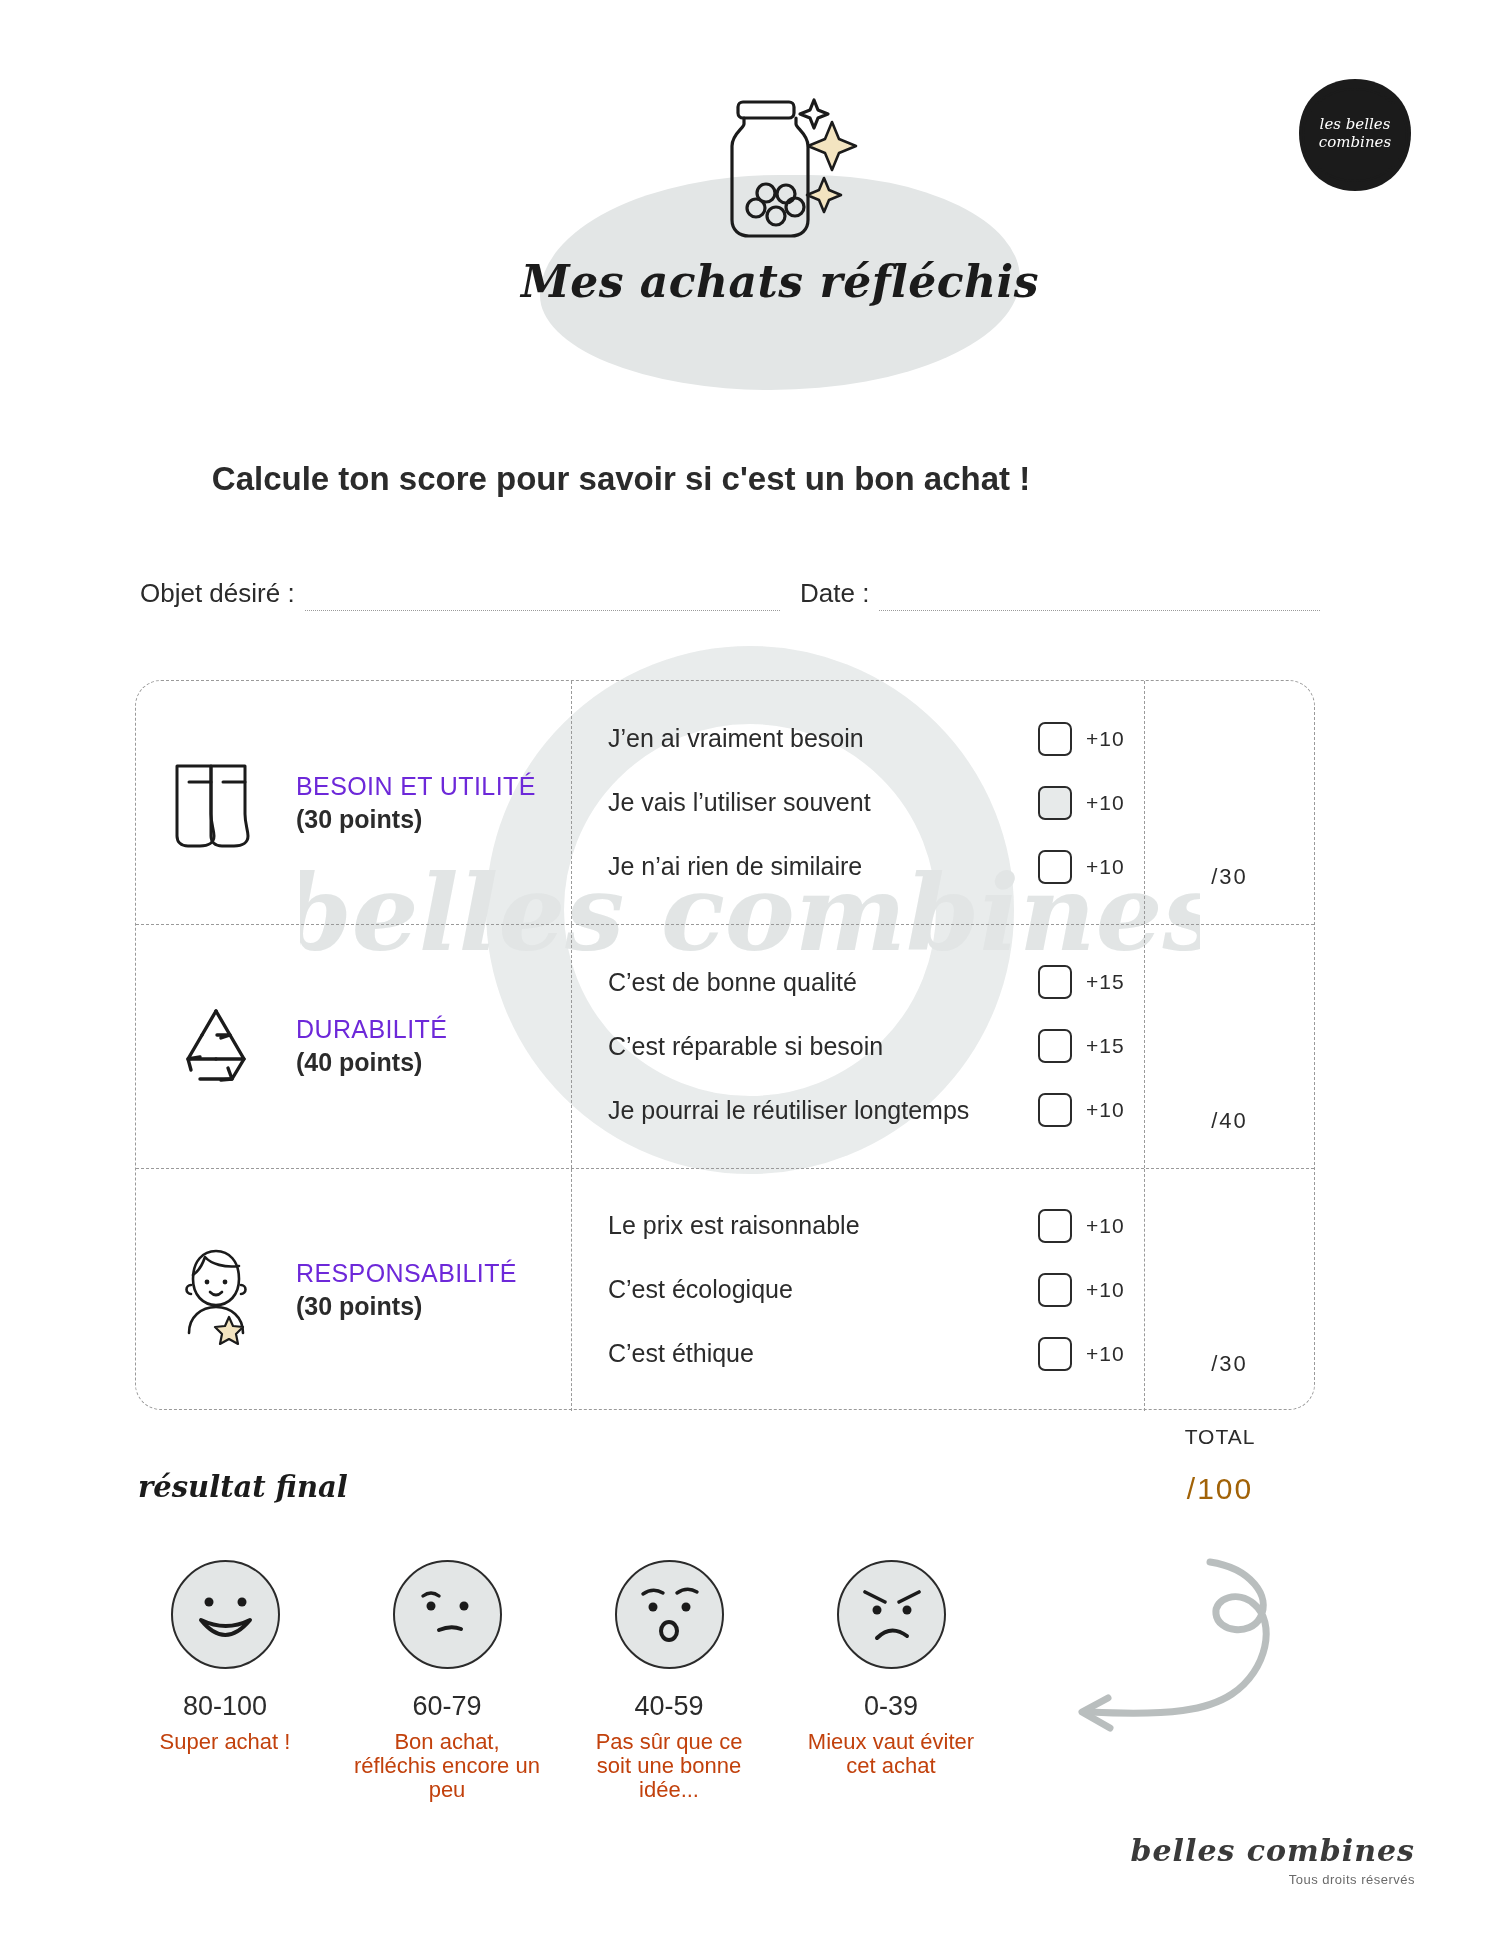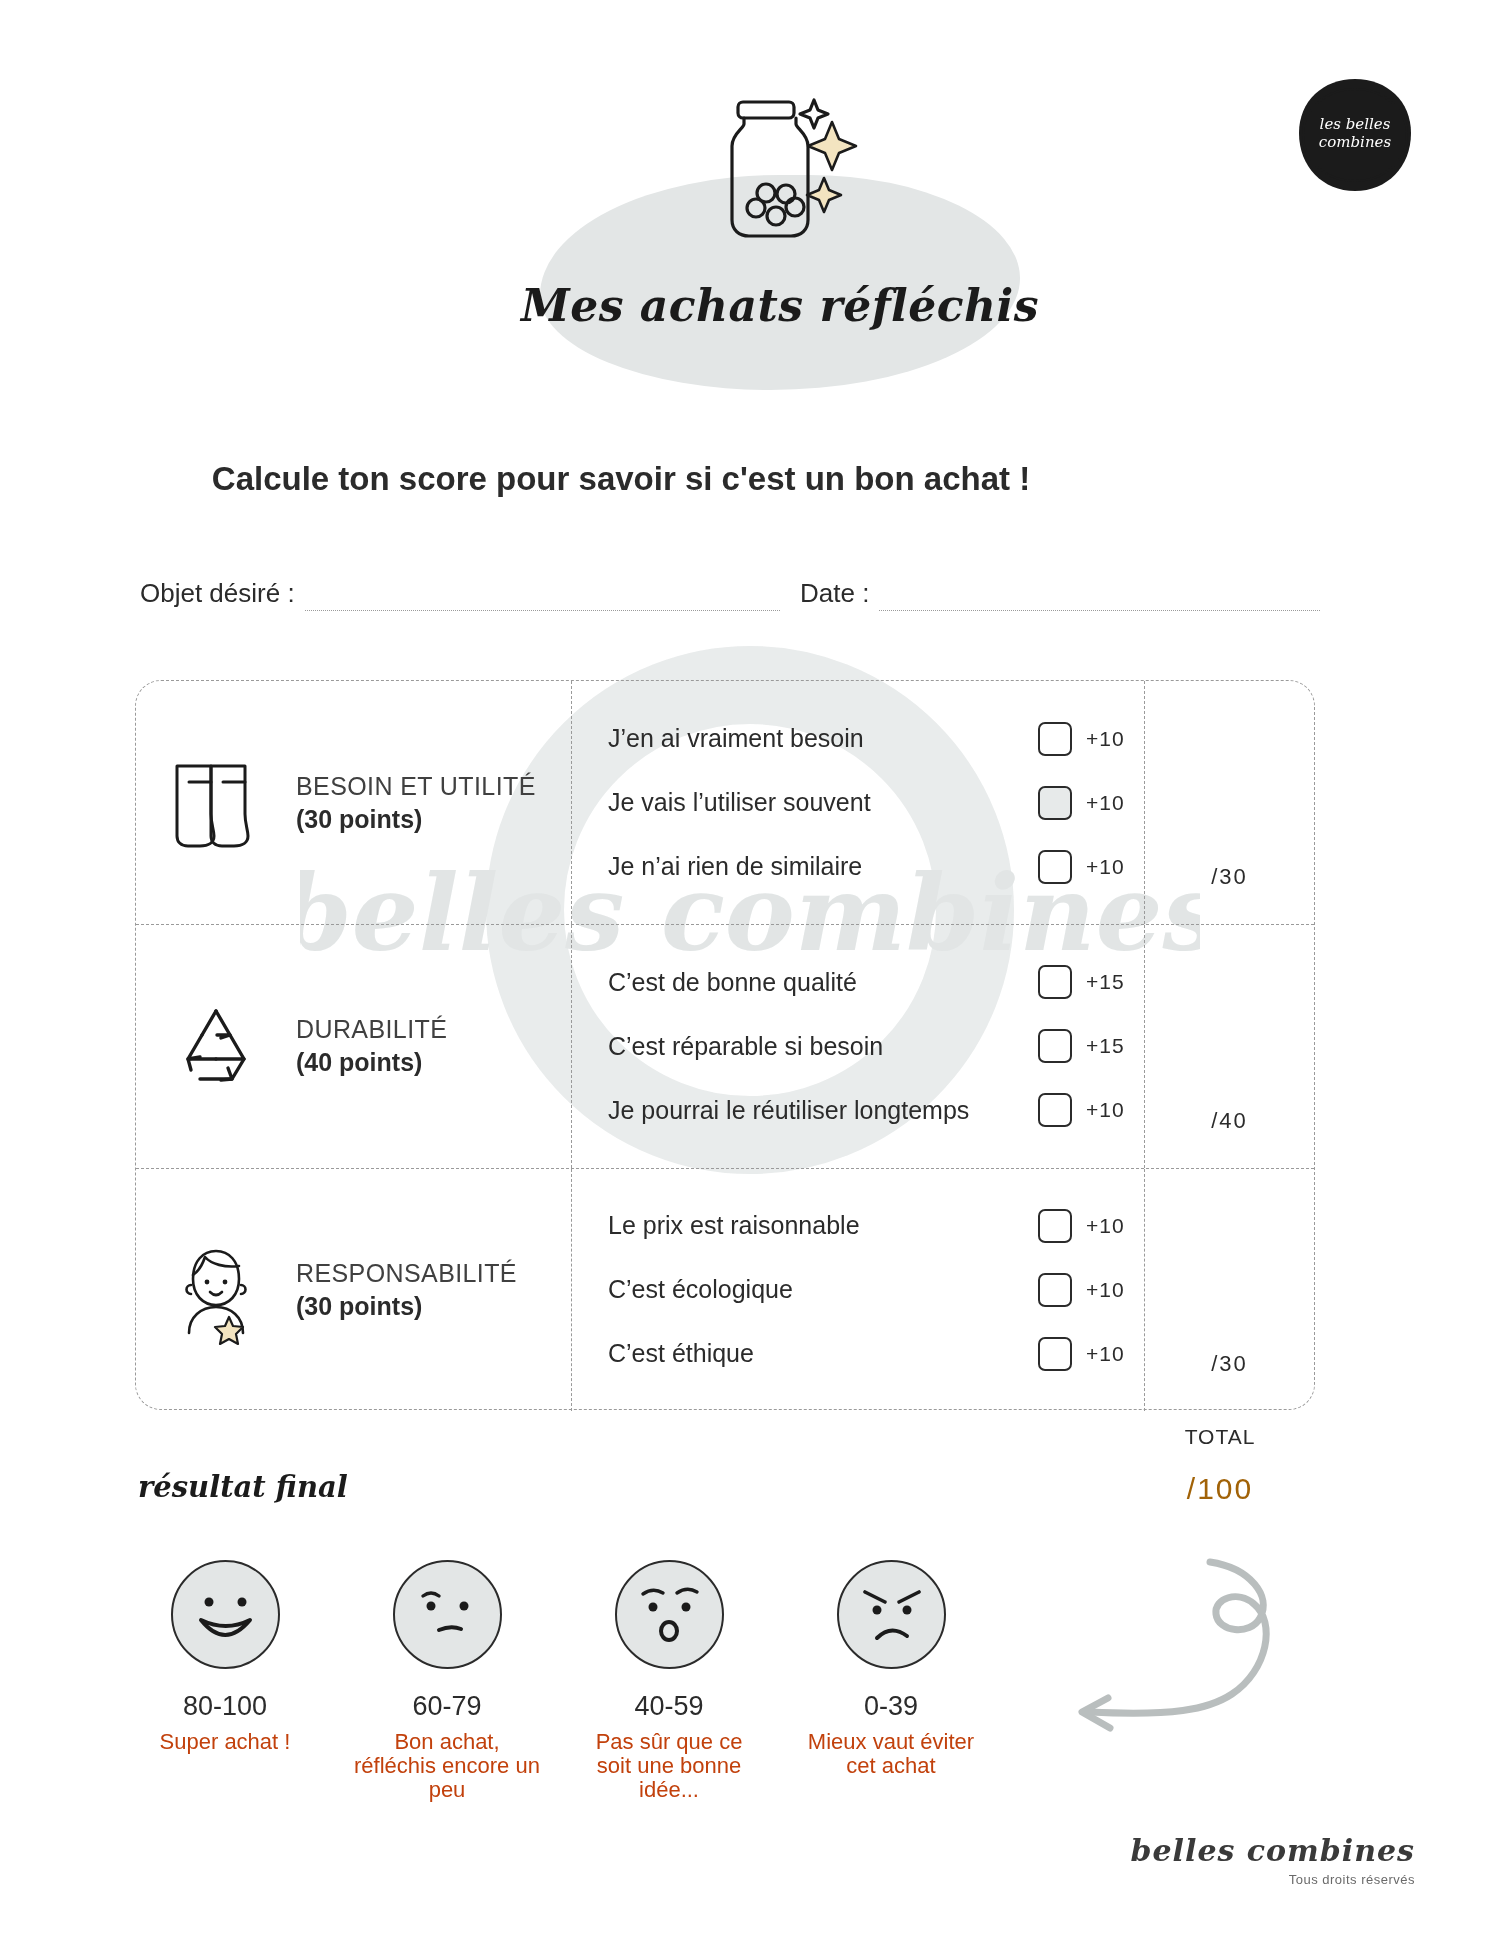--- a/index.html
+++ b/index.html
@@ -43,21 +43,21 @@
     position: absolute;
     left: 700px;
     top: 80px;
     width: 160px;
     height: 180px;
     z-index: 2;
   }
   #main-title {
     position: absolute;
     left: 520px;
-    top: 280px;
+    top: 256px;
     width: 520px;
     text-align: center;
     font-family: "DejaVu Serif", serif;
     font-style: italic;
     font-weight: bold;
     font-size: 44px;
     color: #1b1b1b;
     letter-spacing: 0.5px;
     z-index: 3;
   }
@@ -149,21 +149,21 @@
     width: 275px;
     display: flex;
     flex-direction: column;
     justify-content: center;
     flex: none;
     padding-right: 10px;
     box-sizing: border-box;
   }
   .cat-name .cn-title {
     font-size: 25px;
-    color: #404040;
+    color: #6d28d9;
     letter-spacing: 0.4px;
     line-height: 32px;
   }
   .cat-name .cn-pts {
     font-size: 25px;
     font-weight: bold;
     color: #2b2b2b;
     line-height: 34px;
   }
   .cat-items {

